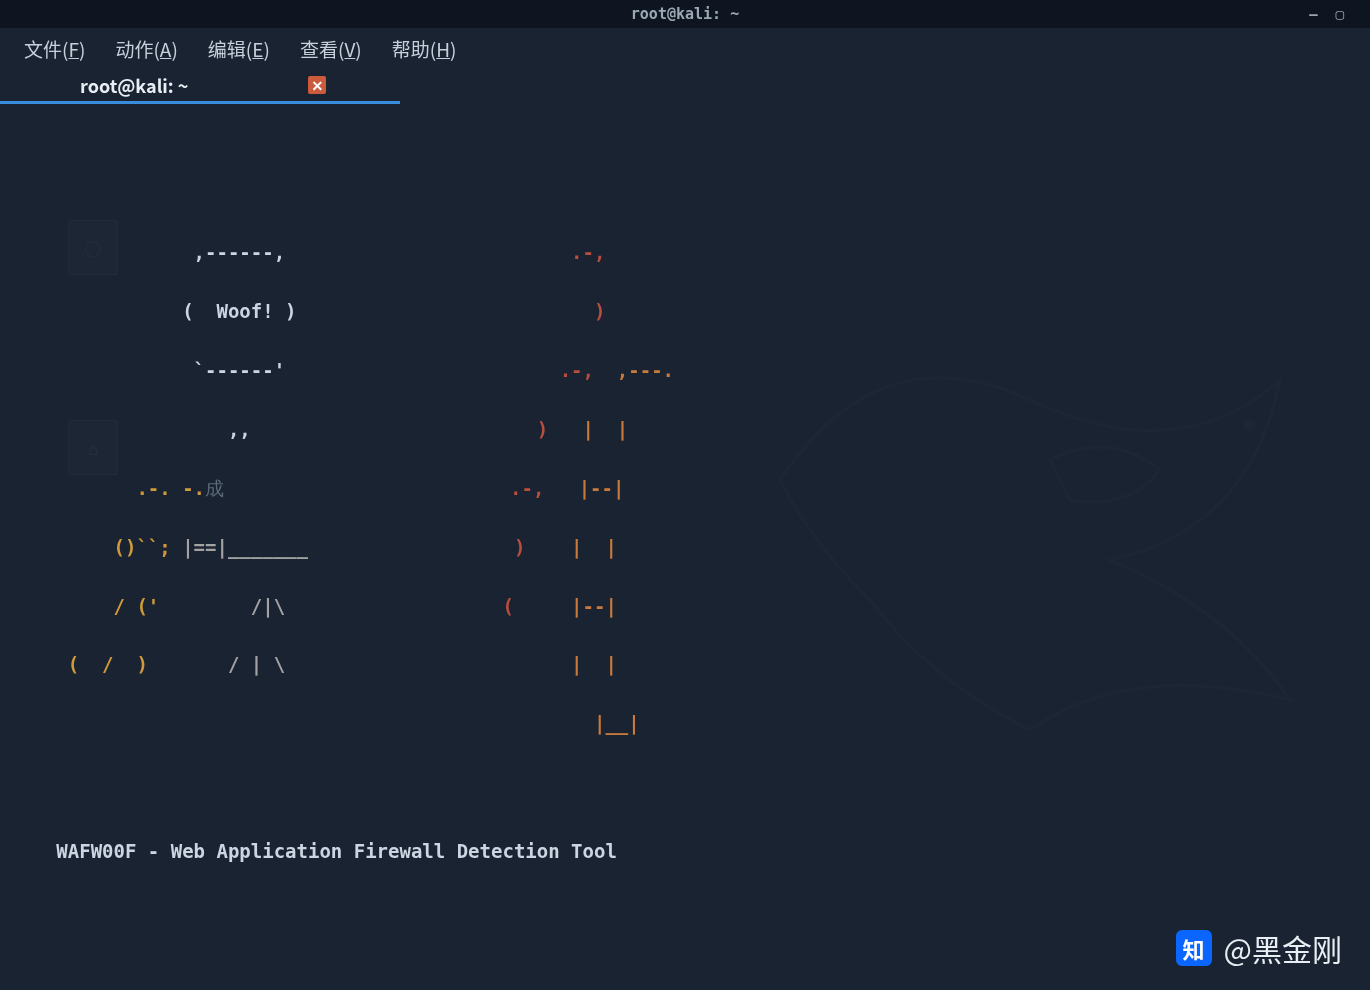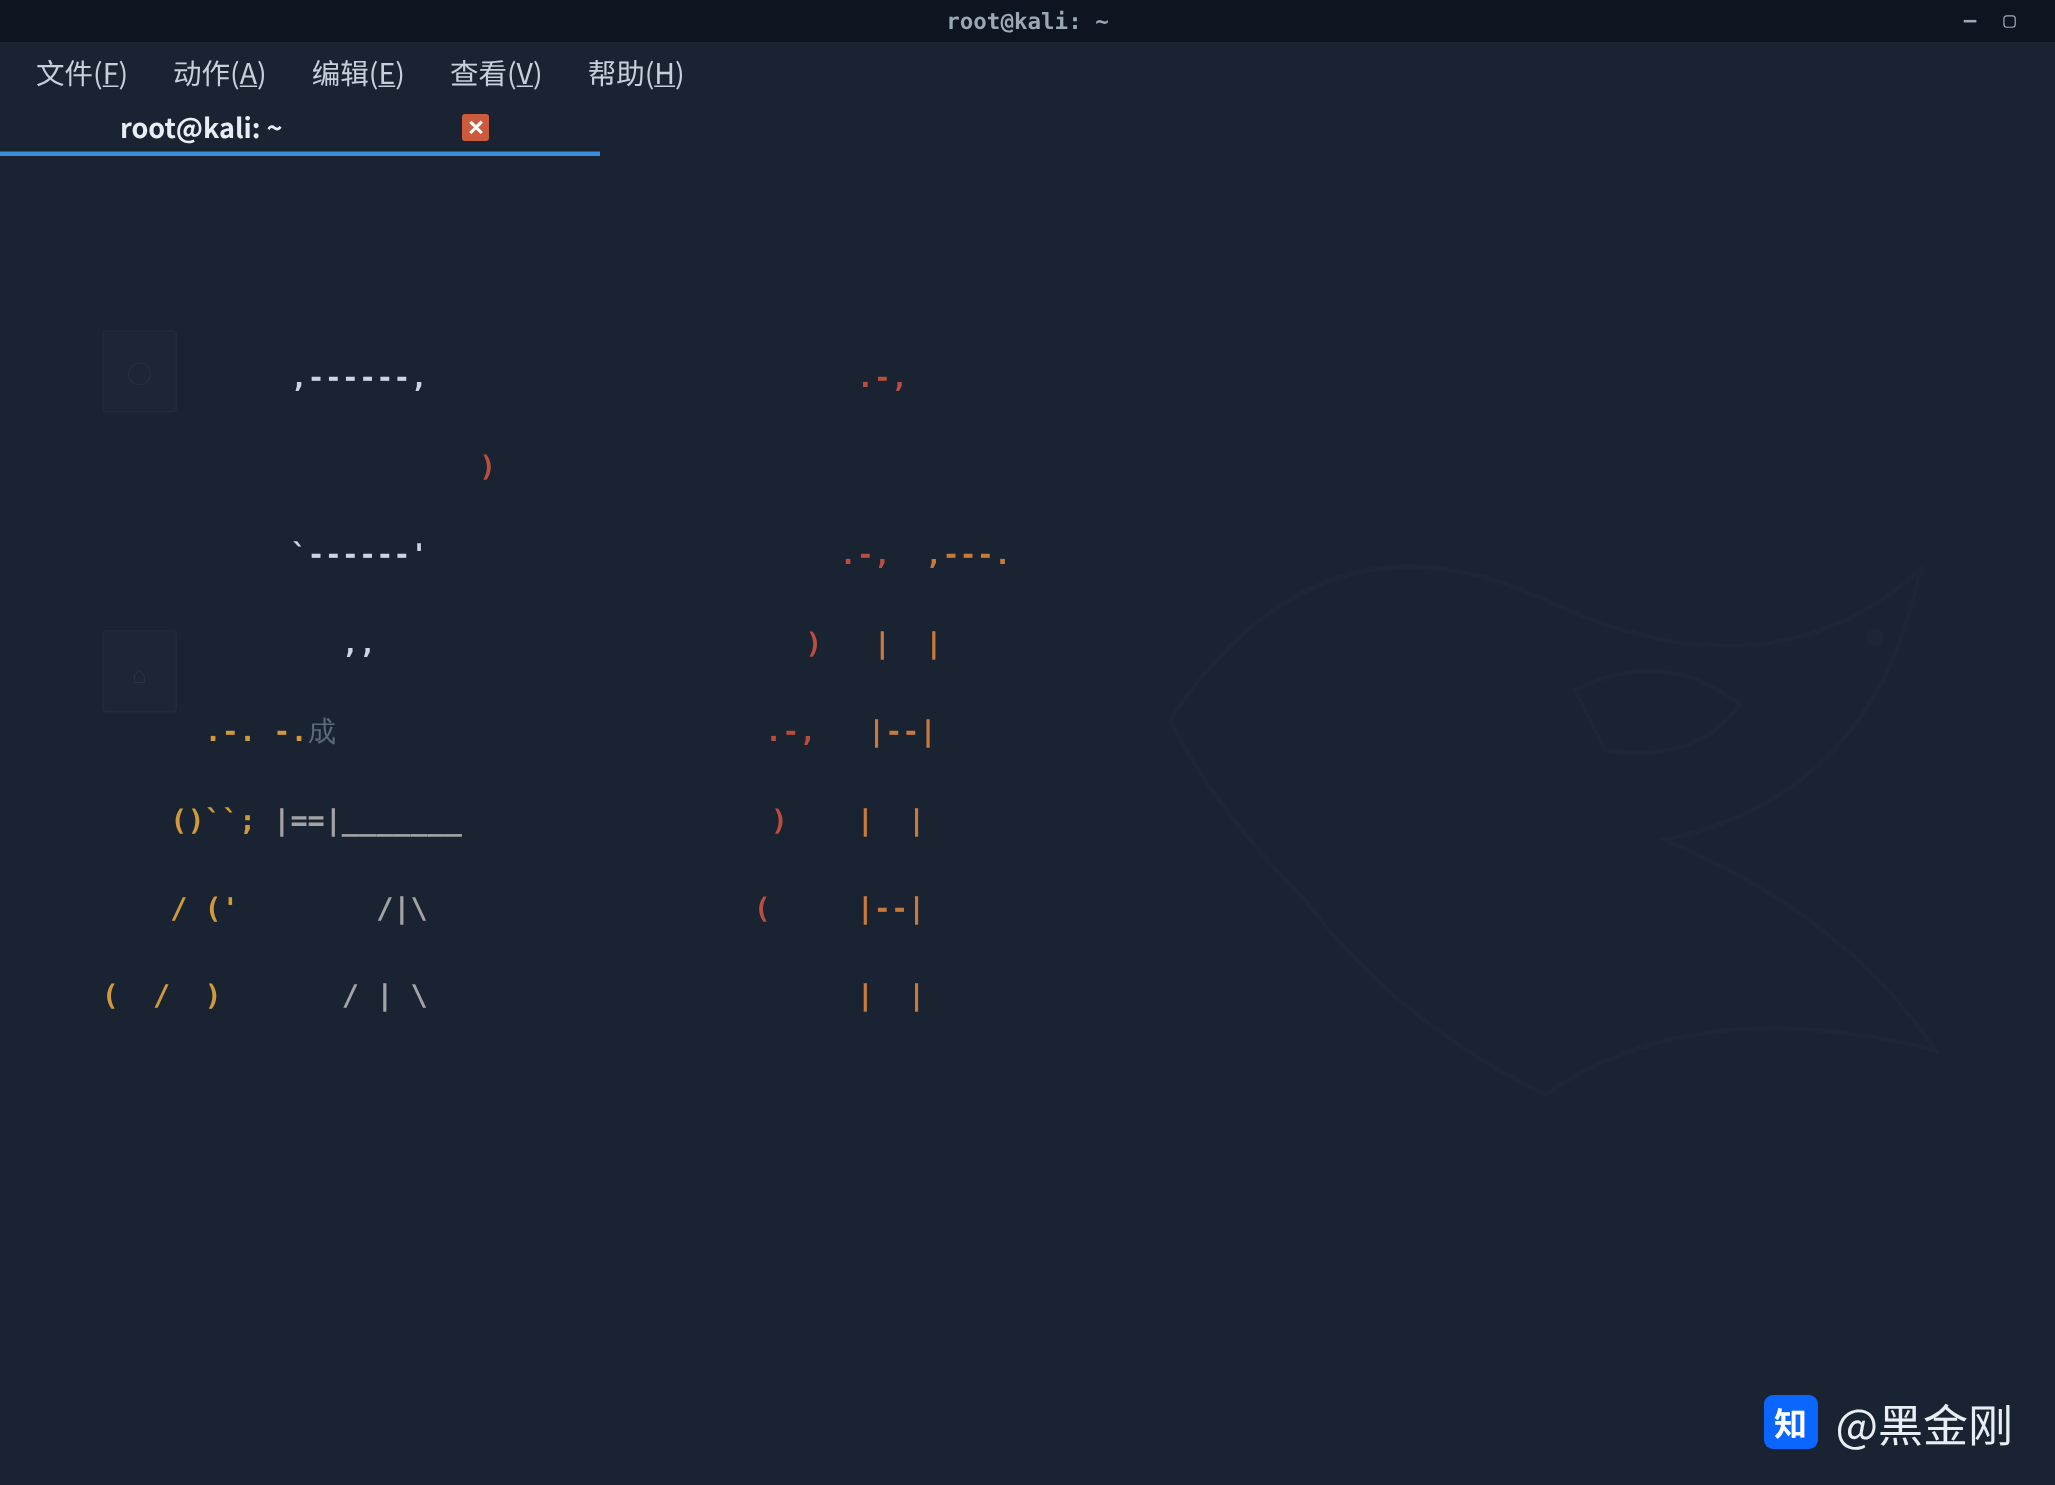--- a/index.html
+++ b/index.html
@@ -169,20 +169,21 @@
 </div>
 
 <div class="terminal">
 
 <div class="ascii-art">
 <div class="ascii-row">
 <span class="ascii-col c-white">               ,------,</span>
 <span class="ascii-col c-red">                         .-,</span>
 </div>
 <div class="ascii-row">
+<span class="ascii-col c-white">              (  Woof! )</span>
 <span class="ascii-col c-red">                          )</span>
 </div>
 <div class="ascii-row">
 <span class="ascii-col c-white">               `------'</span>
 <span class="ascii-col"><span class="c-red">                        .-,</span><span class="c-orange">  ,---.</span></span>
 </div>
 <div class="ascii-row">
 <span class="ascii-col c-white">                  ,,</span>
 <span class="ascii-col"><span class="c-red">                         )</span><span class="c-orange">   |  |</span></span>
 </div>
@@ -197,23 +198,25 @@
 <div class="ascii-row">
 <span class="ascii-col"><span class="c-yellow">        / ('      </span><span class="c-teal">  /|\</span></span>
 <span class="ascii-col"><span class="c-red">                   (</span><span class="c-orange">     |--|</span></span>
 </div>
 <div class="ascii-row">
 <span class="ascii-col"><span class="c-yellow">    (  /  )      </span><span class="c-teal"> / | \</span></span>
 <span class="ascii-col"><span class="c-orange">                         |  |</span></span>
 </div>
 <div class="ascii-row">
 <span class="ascii-col">                         </span>
-</div>
-</div>
-
+<span class="ascii-col c-orange">                         |__|</span>
+</div>
+</div>
+
+<div class="c-white">   WAFW00F - Web Application Firewall Detection Tool</div>
 <div> </div>
 
 
 
 
 
 
 
 
 </div>

